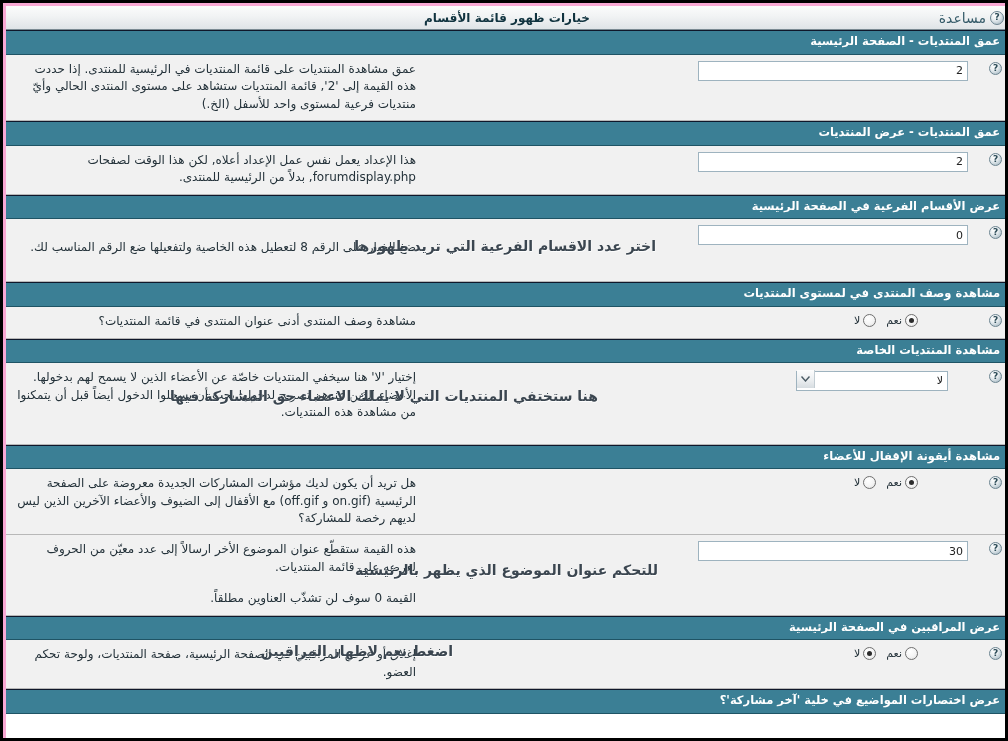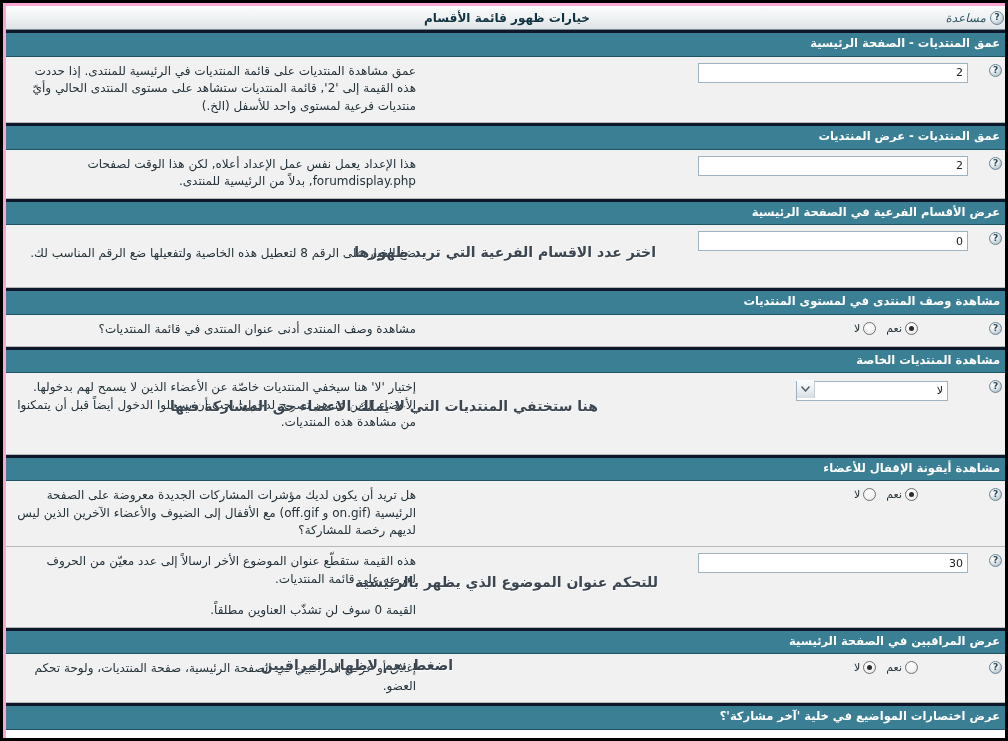--- a/index.html
+++ b/index.html
@@ -49,23 +49,22 @@
   .titlebar .help-zone {
     position: absolute;
     right: 4px;
     top: 0;
     height: 23px;
     display: flex;
     align-items: center;
     gap: 4px;
   }
   .help-label {
-    font-size: 12px;
+    font-size: 14px;
     color: #355b69;
-    font-style: italic;
   }
 
   
   .qicon {
     width: 14px;
     height: 14px;
     border-radius: 50%;
     background: radial-gradient(circle at 35% 30%, #ffffff 0%, #e7edf0 40%, #b9c8d0 75%, #8fa3ad 100%);
     border: 1px solid #6d8591;
     display: inline-flex;
@@ -80,21 +79,21 @@
   }
   .qicon.small { width: 13px; height: 13px; font-size: 9px; }
 
   
   .sect-head {
     background: #3b7f95;
     color: #ffffff;
     font-size: 11.5px;
     font-weight: bold;
     padding: 4px 8px 5px 8px;
-    border-top: 3px solid #0f172a;
+    border-top: 1px solid #0f172a;
     border-bottom: 1px solid #1f5465;
     text-align: right;
     line-height: 1.2;
   }
 
   
   .row {
     display: flex;
     align-items: stretch;
     background: #f1f1f1;

